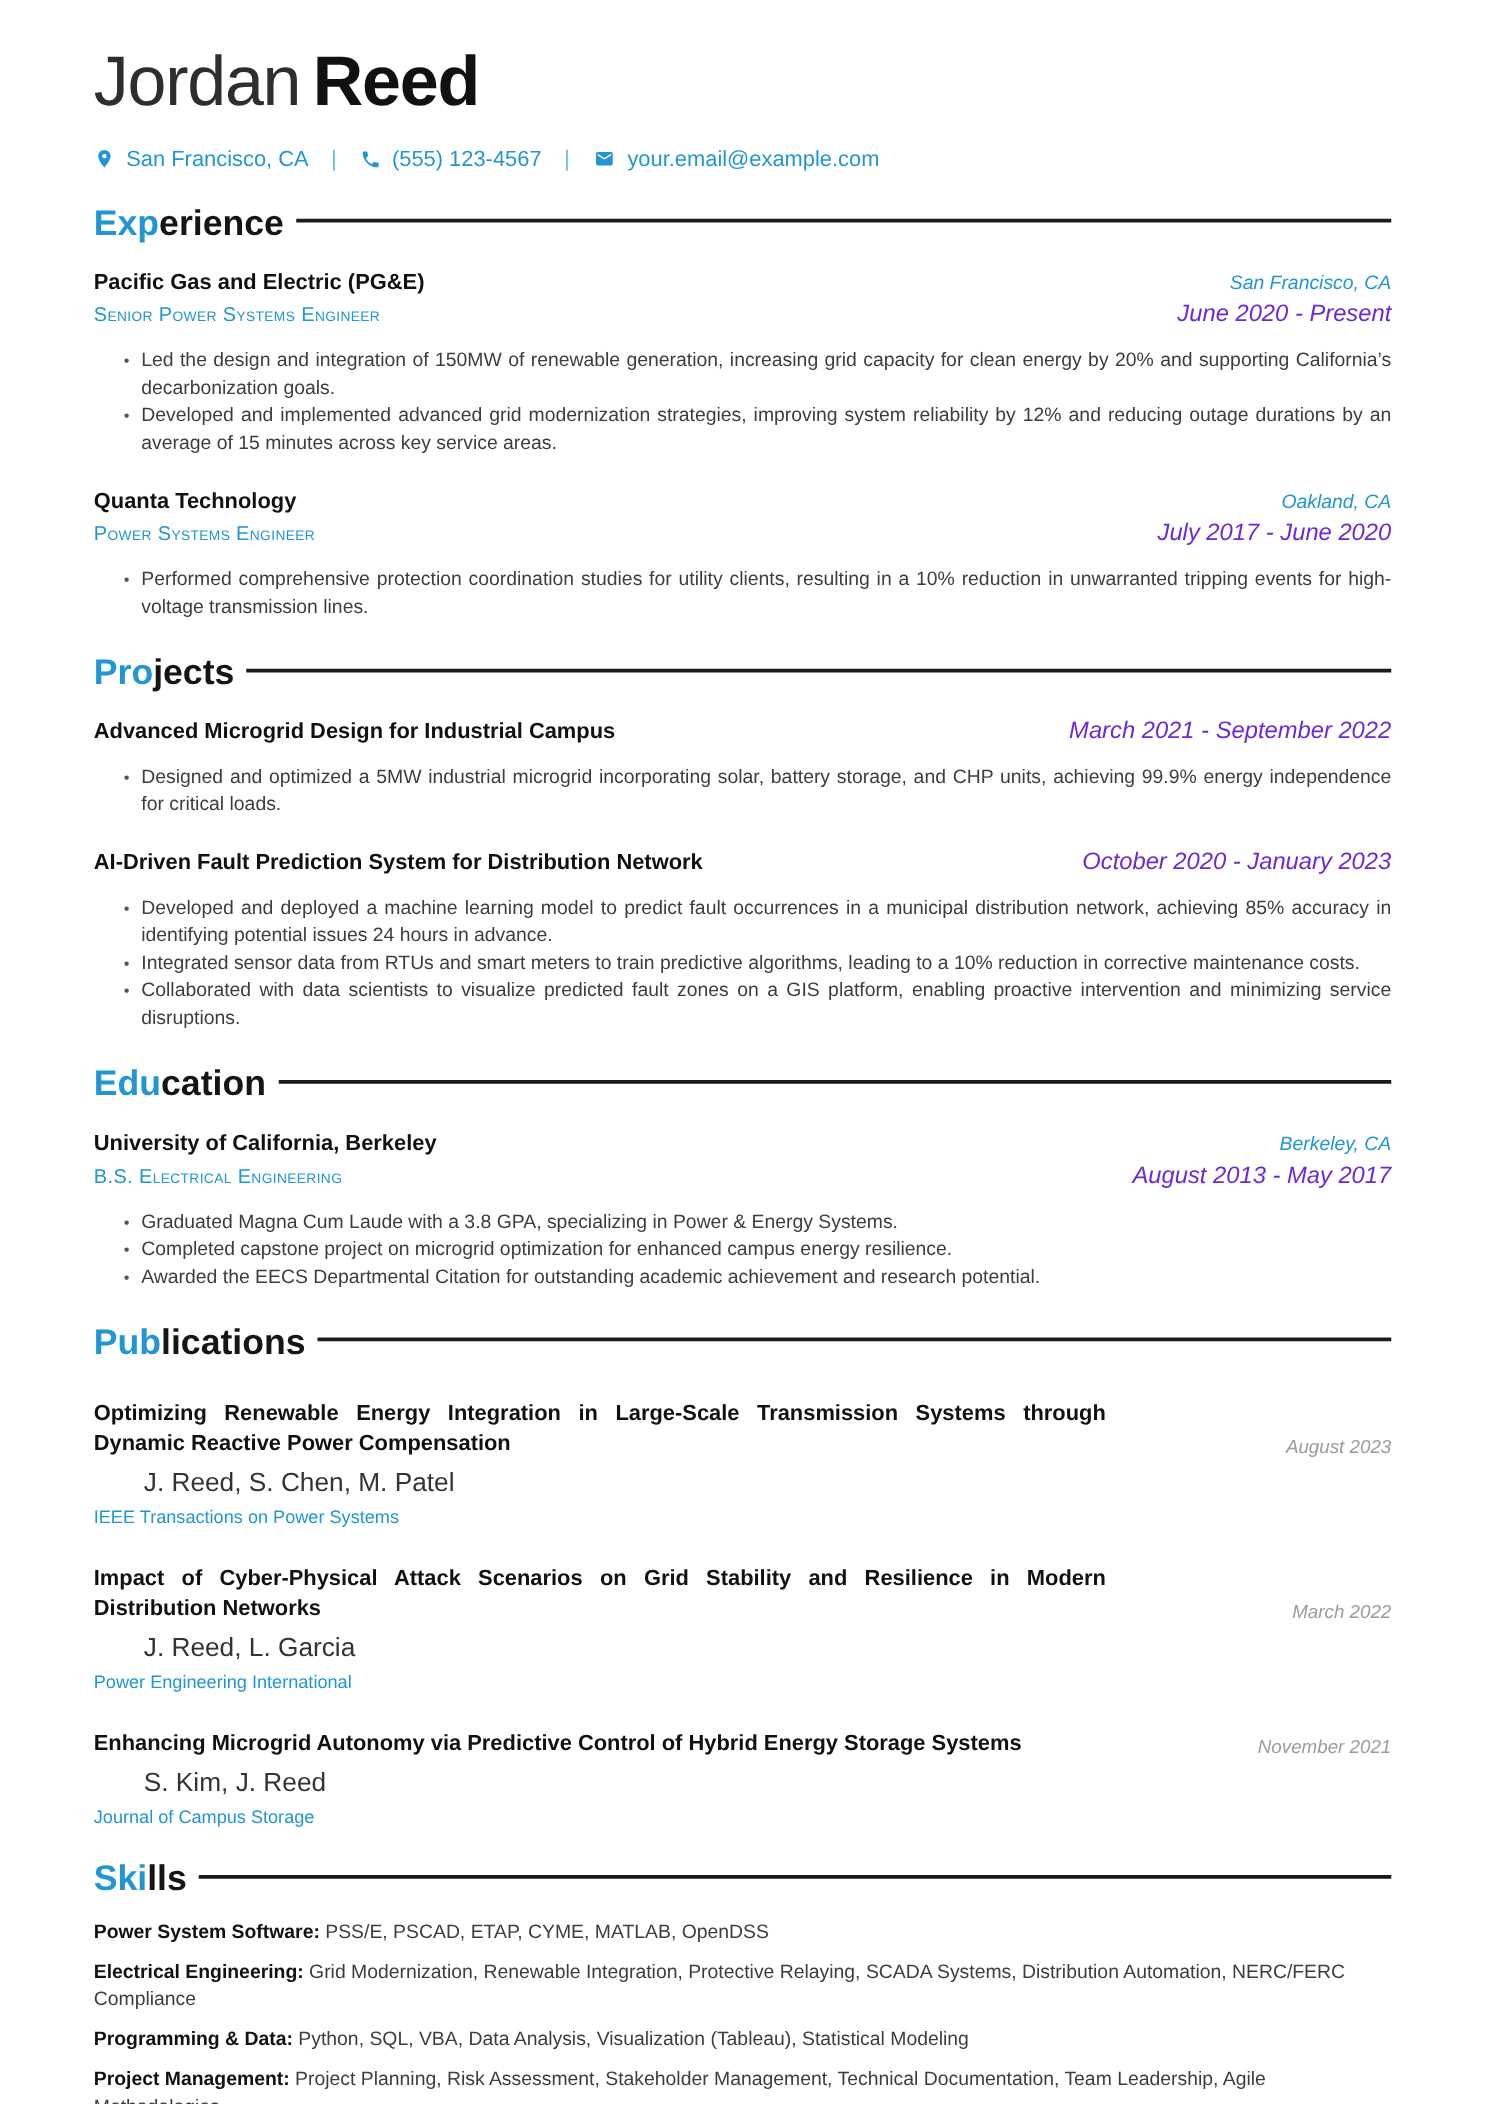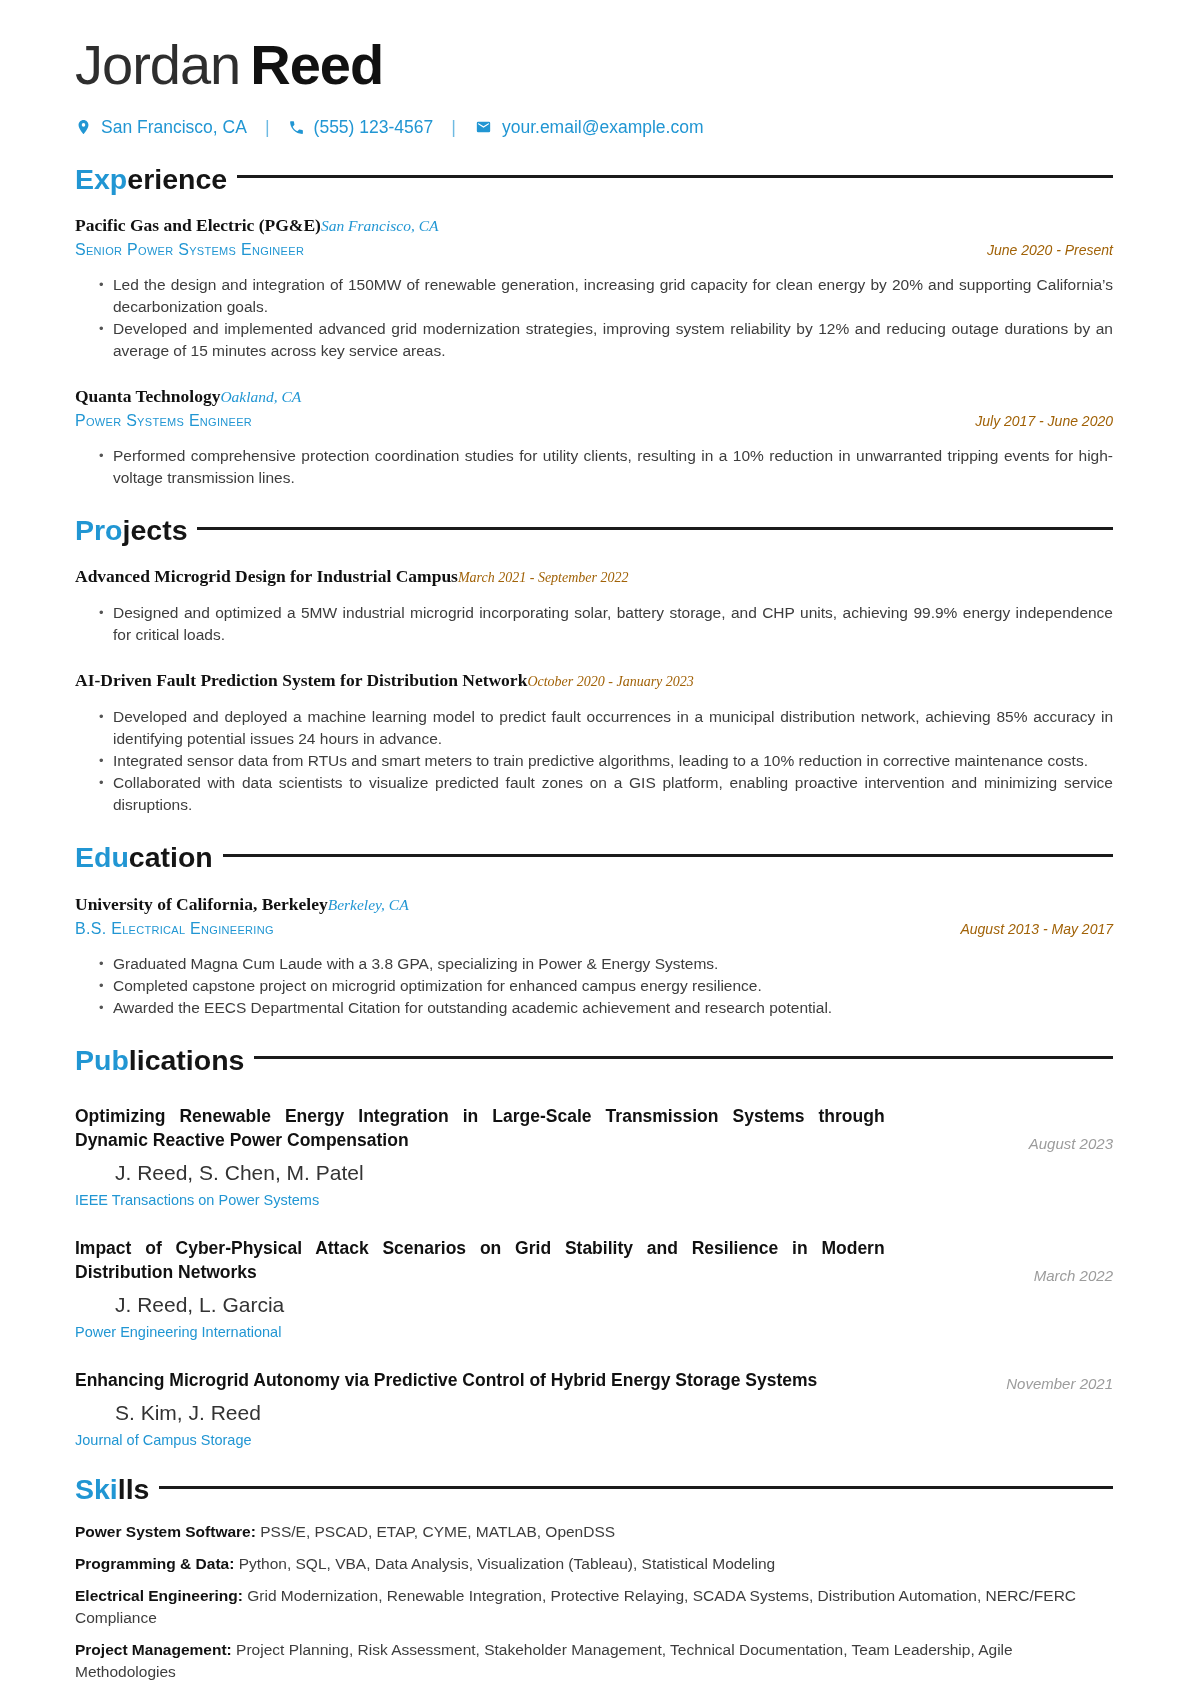--- a/index.html
+++ b/index.html
@@ -60,23 +60,22 @@
     flex: 1;
     border-bottom: 3px solid #1b1b1b;
     margin: 0 0 5px 10px;
   }
 
   
   .entry { margin-top: 20px; }
   .entry + .entry { margin-top: 24px; }
   .entry-head {
     display: flex;
-    justify-content: flex-start;
+    justify-content: space-between;
     align-items: baseline;
-    font-family: Liberation Serif, serif;
   }
   .company {
     font-size: 17.5px;
     font-weight: 700;
     color: #111;
   }
   .loc {
     font-size: 15.5px;
     font-style: italic;
     color: var(--accent);
@@ -88,23 +87,23 @@
     align-items: baseline;
     margin-top: 5px;
   }
   .role {
     font-variant: small-caps;
     letter-spacing: 0.3px;
     font-size: 16px;
     color: var(--accent);
   }
   .dates {
-    font-size: 14px;
+    font-size: 19px;
     font-style: italic;
-    color: #a16207;
+    color: #6d28d9;
     white-space: nowrap;
   }
 
   ul.bullets {
     list-style: none;
     margin: 15px 0 0 0;
     padding: 0 0 0 24px;
   }
   ul.bullets li {
     position: relative;
@@ -331,24 +330,24 @@
       <span class="h-accent">Ski</span>
         <span class="h-rest">lls</span>
       <span class="heading-line"></span>
     </div>
 
     <div class="skills-block">
       <div class="skill-line">
         <span class="skill-label">Power System Software:</span> <span class="skill-text">PSS/E, PSCAD, ETAP, CYME, MATLAB, OpenDSS</span>
       </div>
       <div class="skill-line">
+        <span class="skill-label">Electrical Engineering:</span> <span class="skill-text">Grid Modernization, Renewable Integration, Protective Relaying, SCADA Systems, Distribution Automation, NERC/FERC Compliance</span>
+      </div>
+      <div class="skill-line">
         <span class="skill-label">Programming &amp; Data:</span> <span class="skill-text">Python, SQL, VBA, Data Analysis, Visualization (Tableau), Statistical Modeling</span>
-      </div>
-      <div class="skill-line">
-        <span class="skill-label">Electrical Engineering:</span> <span class="skill-text">Grid Modernization, Renewable Integration, Protective Relaying, SCADA Systems, Distribution Automation, NERC/FERC Compliance</span>
       </div>
       <div class="skill-line">
         <span class="skill-label">Project Management:</span> <span class="skill-text">Project Planning, Risk Assessment, Stakeholder Management, Technical Documentation, Team Leadership, Agile Methodologies</span>
       </div>
     </div>
   </section>
 
 </div>
 
 </body></html>

